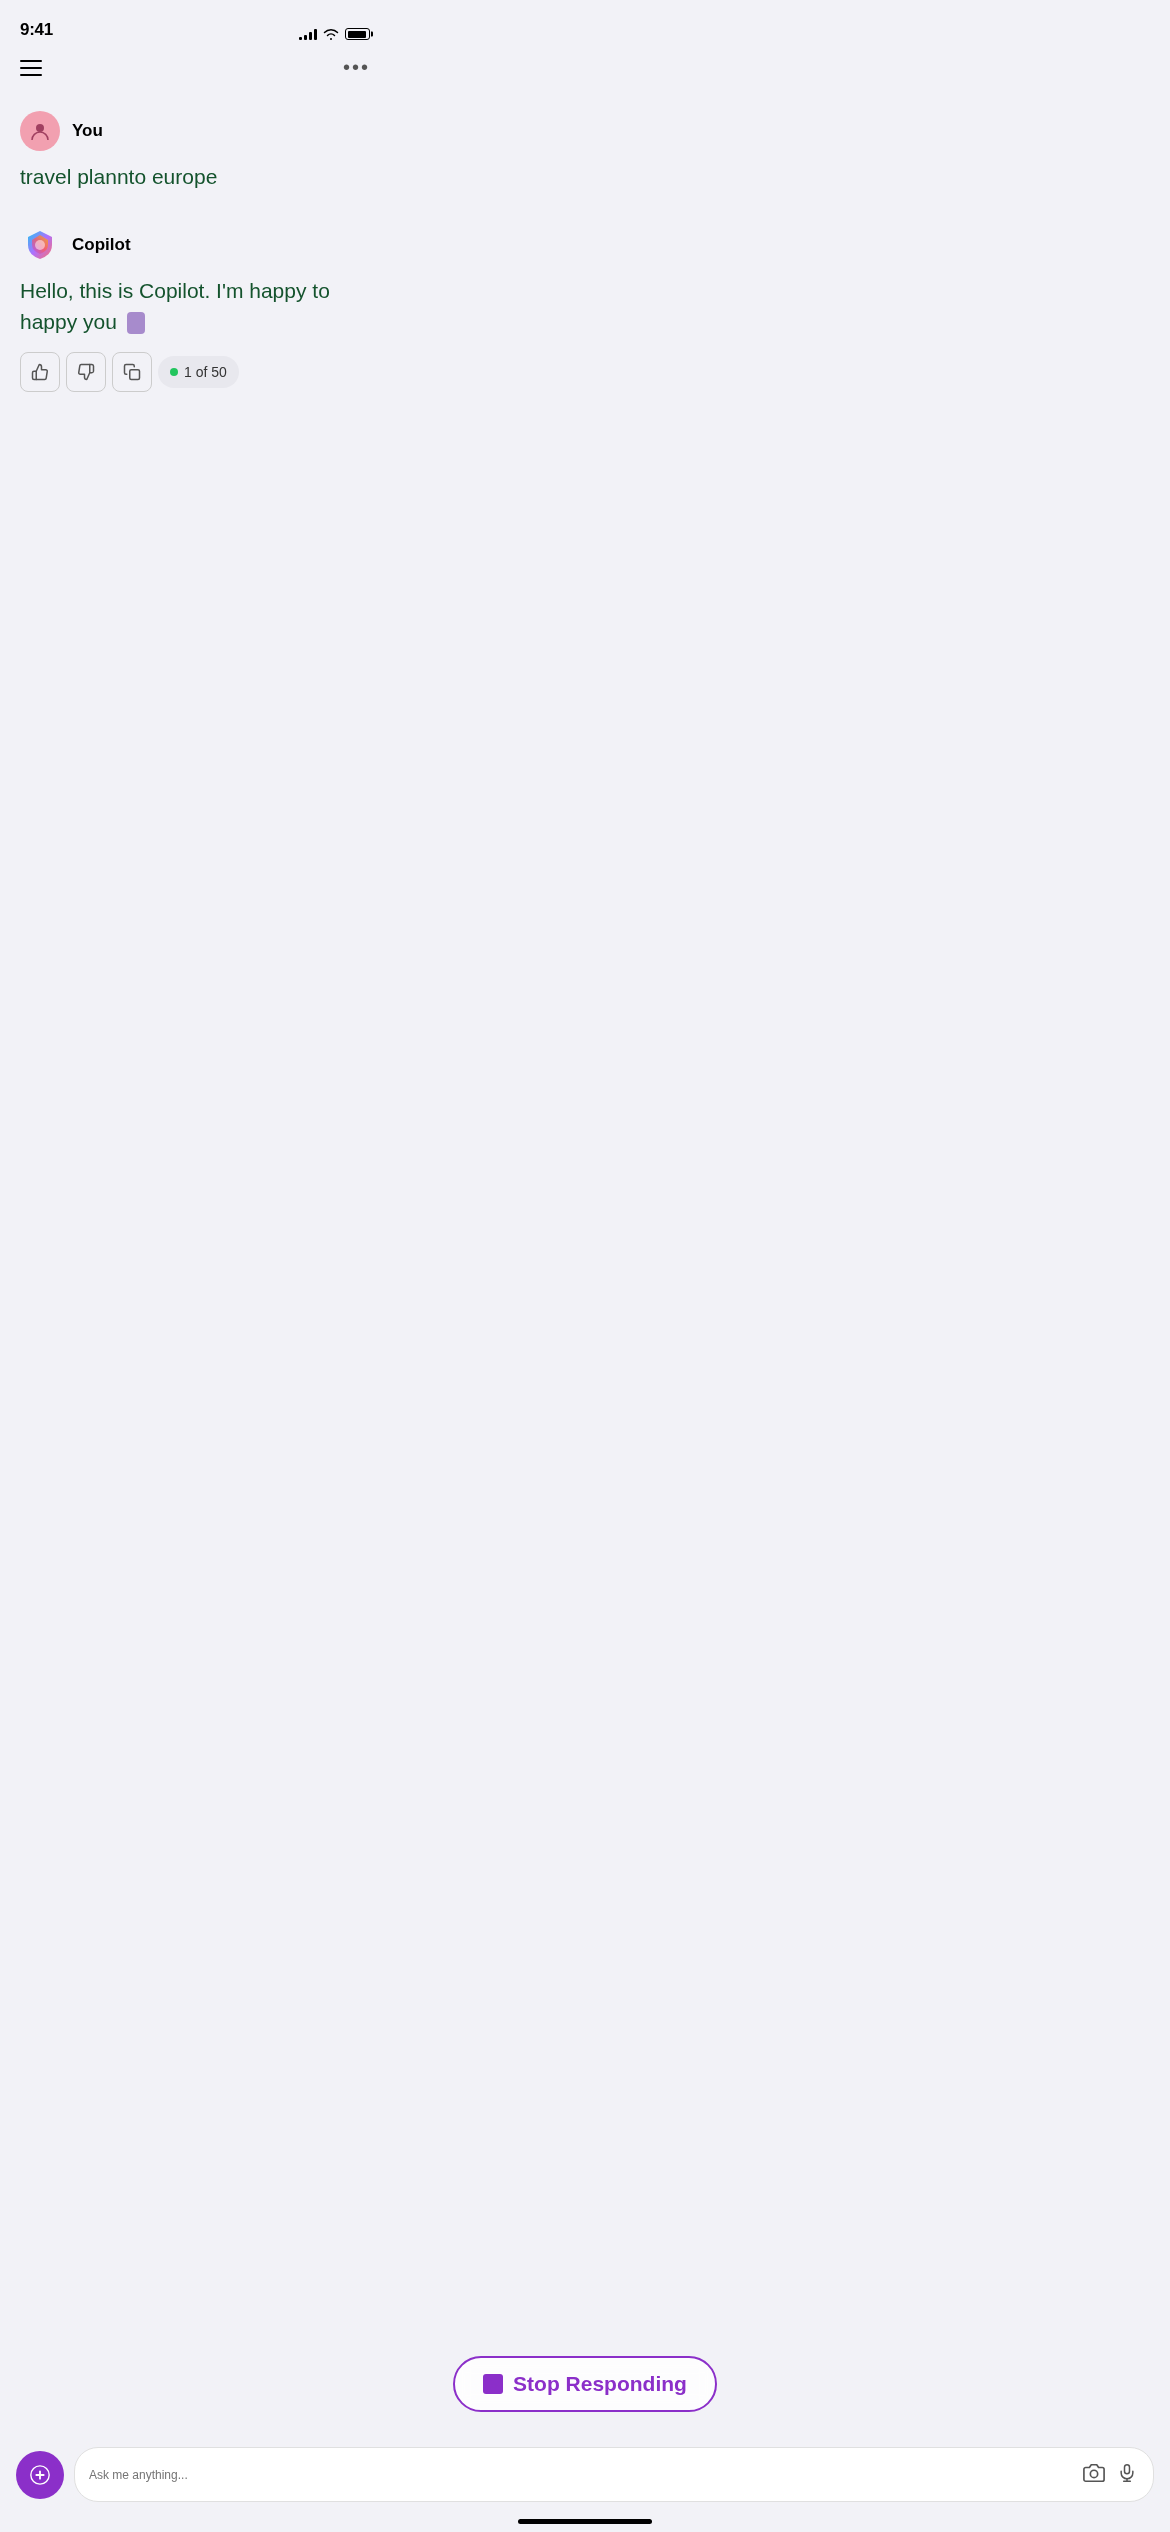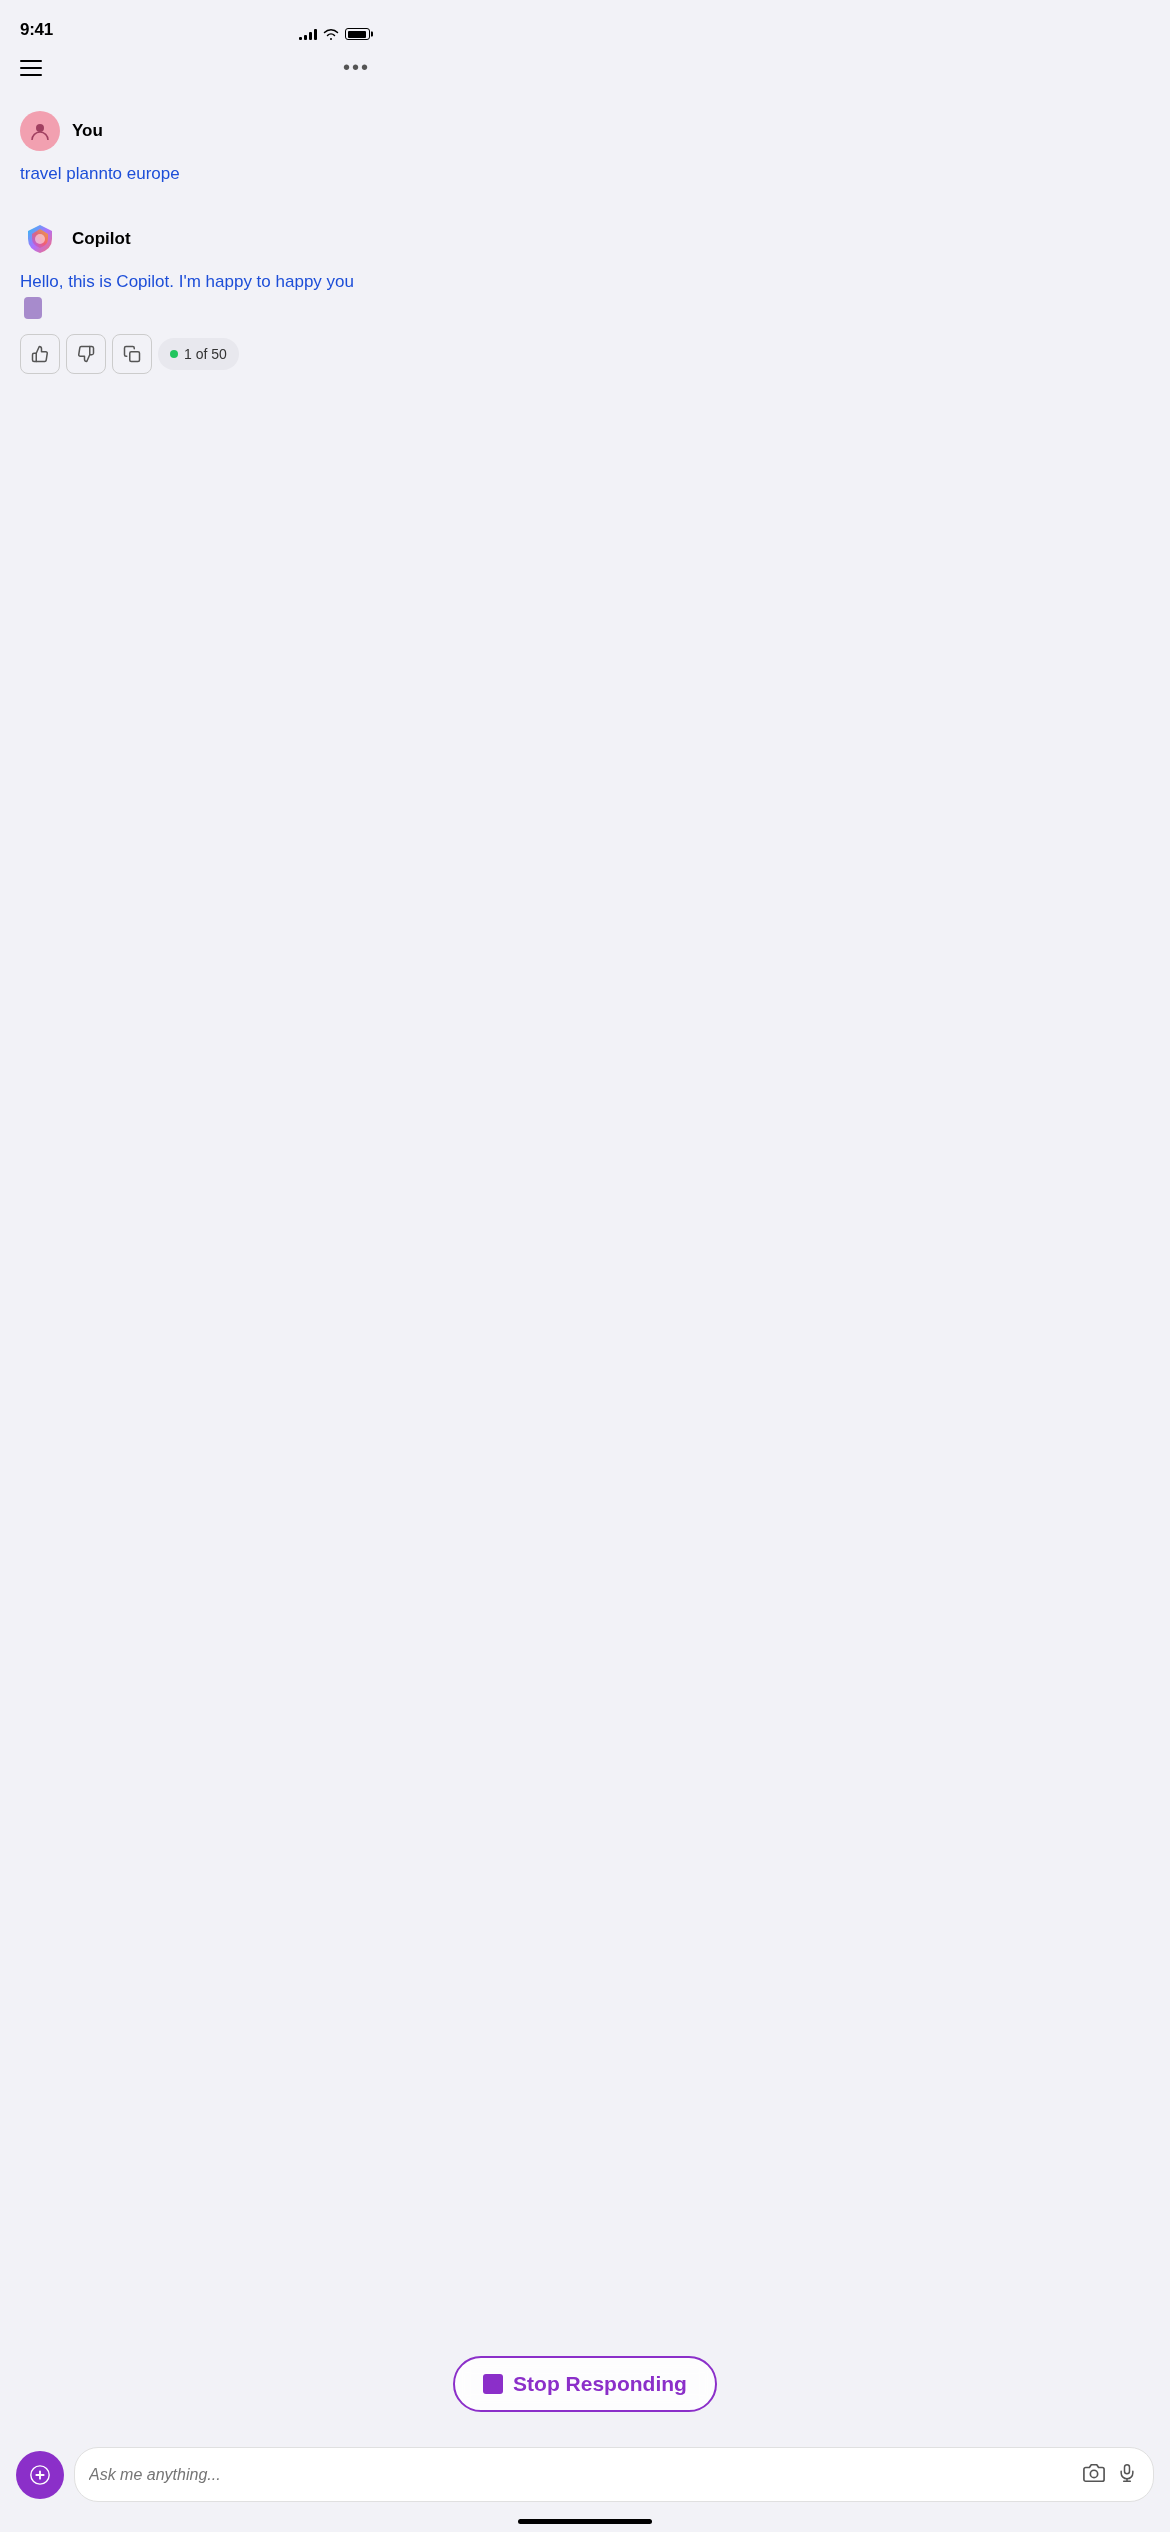--- a/index.html
+++ b/index.html
@@ -144,22 +144,22 @@
       background: #f2a0b0;
     }
 
     .sender-name {
       font-size: 17px;
       font-weight: 700;
       color: #000;
     }
 
     .message-text {
-      font-size: 17px;
-      color: #1d4ed8;
+      font-size: 21px;
+      color: #14532d;
       line-height: 1.5;
       padding-left: 0;
     }
 
     
     .copilot-logo {
       width: 40px;
       height: 40px;
       border-radius: 50%;
       display: flex;
@@ -294,24 +294,23 @@
       border-radius: 24px;
       padding: 12px 14px;
       gap: 8px;
       border: 1px solid #e0e0e0;
     }
 
     .input-field {
       flex: 1;
       border: none;
       outline: none;
-      font-size: 16px;
+      font-size: 12px;
       color: #ef4444;
       background: transparent;
-      font-style: italic;
     }
 
     .camera-btn {
       background: none;
       border: none;
       cursor: pointer;
       padding: 2px;
       color: #555;
     }
 

